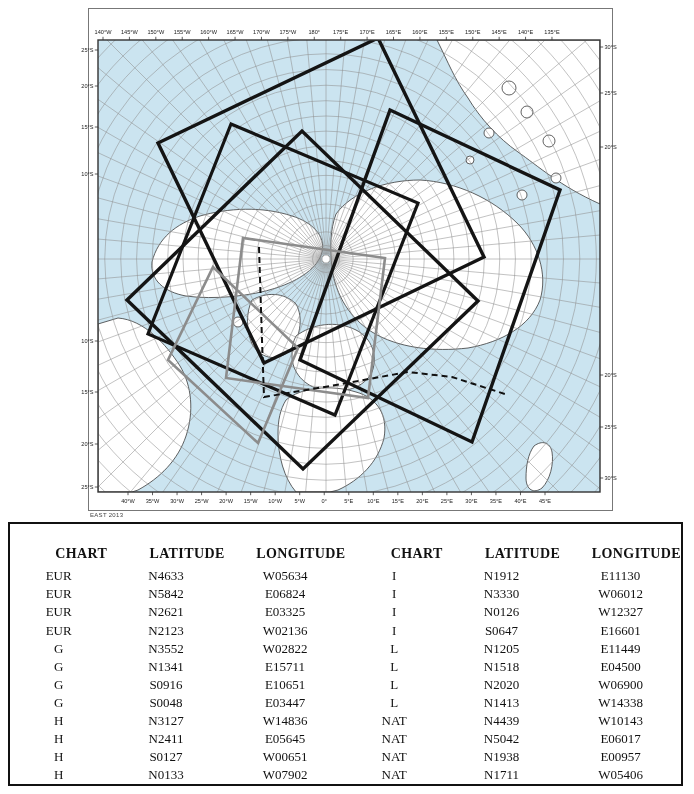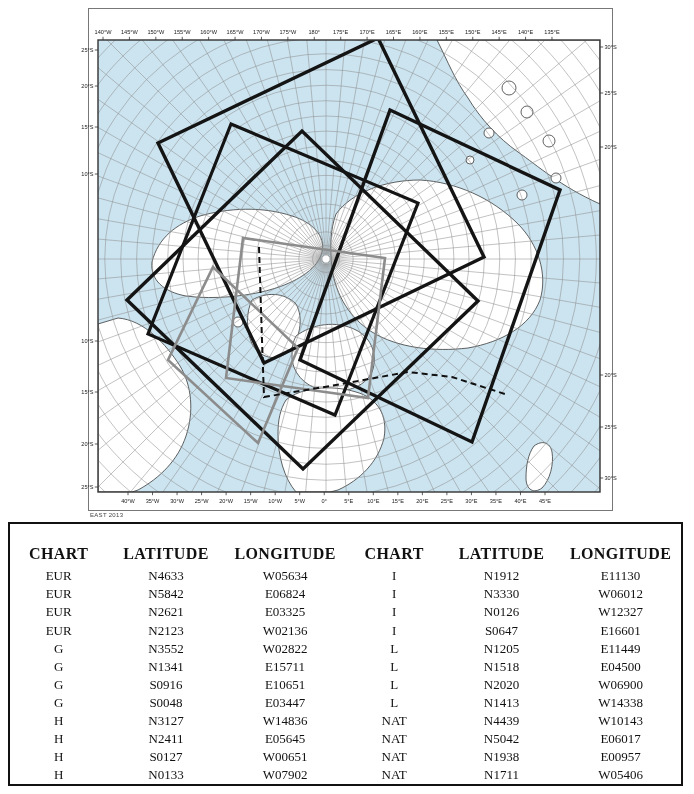--- a/index.html
+++ b/index.html
@@ -5,21 +5,21 @@
   html,body{margin:0;padding:0;background:#fff;width:694px;height:794px;overflow:hidden;
     font-family:"Liberation Serif", serif;}
   .page{position:relative;width:694px;height:794px;background:#fff;}
   .figure{position:absolute;left:0;top:0;width:694px;height:522px;}
   #map-svg{position:absolute;left:0;top:0;}
   .caption{position:absolute;left:90px;top:512px;font-family:"Liberation Sans",sans-serif;
     font-size:6px;color:#444;letter-spacing:.3px;}
   .coords-box{position:absolute;left:8px;top:522px;width:671px;height:260px;
     border:2.5px solid #111;background:#fff;display:flex;}
   .coords-box table{flex:1 1 50%;border-collapse:collapse;margin-top:14px;table-layout:fixed;}
-  .coords-box th{font-size:16px;font-weight:bold;color:#111;text-align:center;
+  .coords-box th{font-size:14px;font-weight:bold;color:#111;text-align:right;
     padding:6px 0 3px 0;letter-spacing:.4px;height:20px;}
   .coords-box td{font-size:13px;color:#111;text-align:center;height:17.4px;line-height:17.4px;
     padding:0;}
   .coords-box col.c1{width:29%}.coords-box col.c2{width:35%}.coords-box col.c3{width:36%}
 </style>
 </head>
 <body>
 
 <div class="page">
   <div class="figure">

